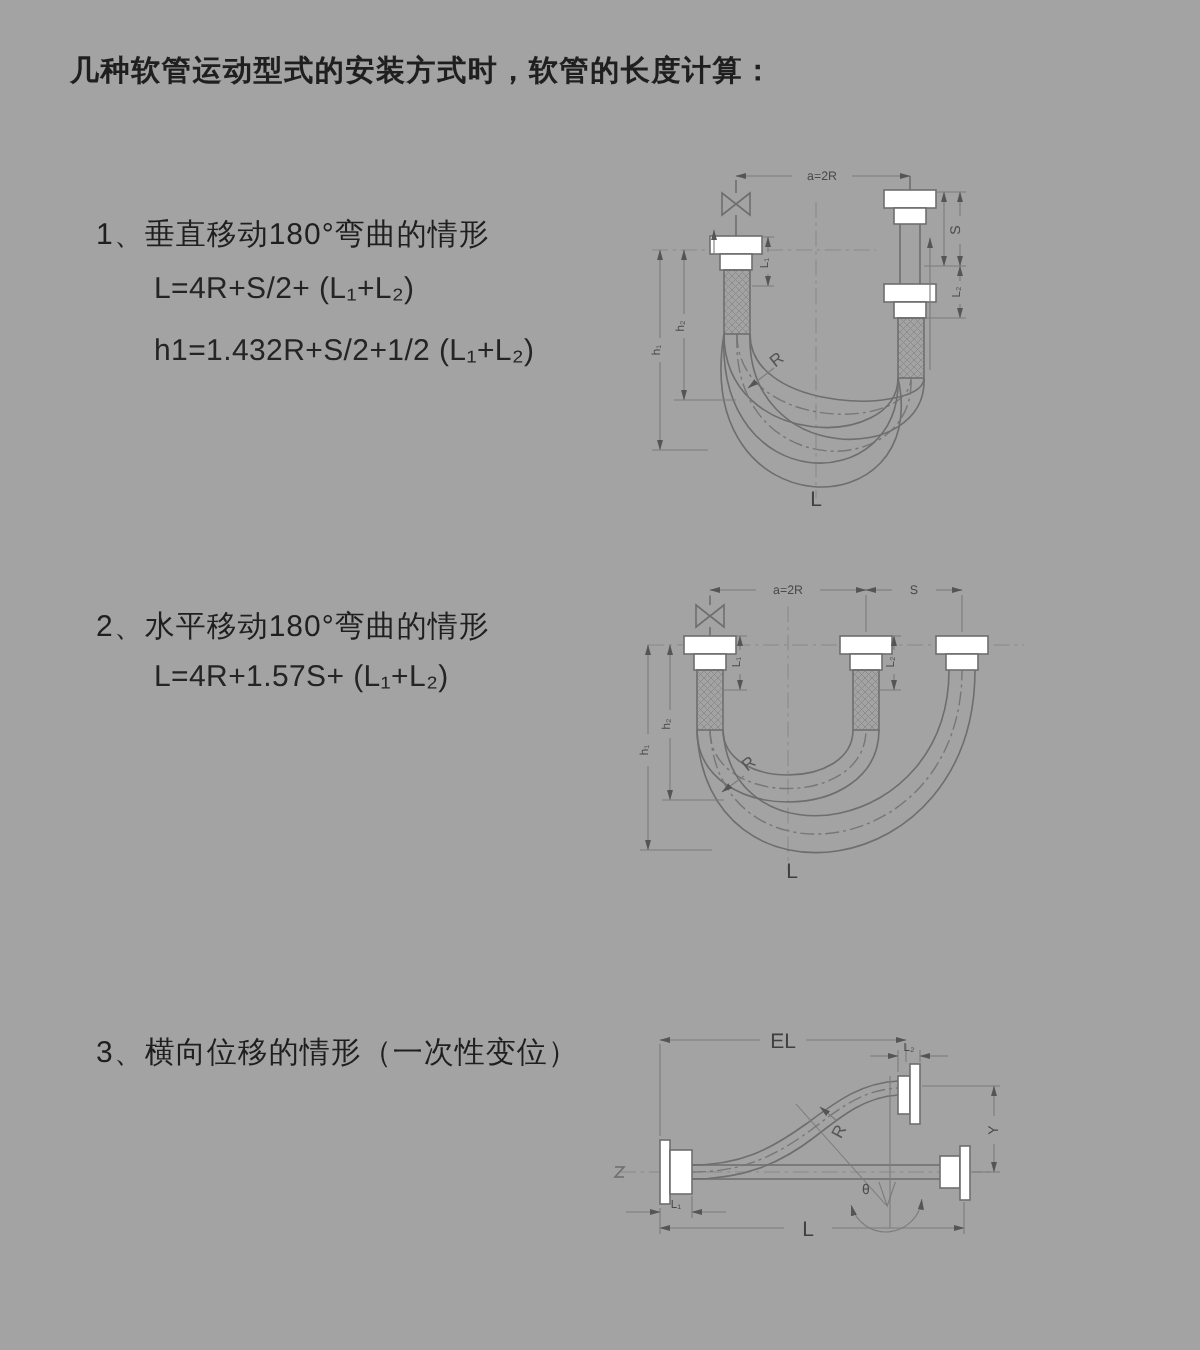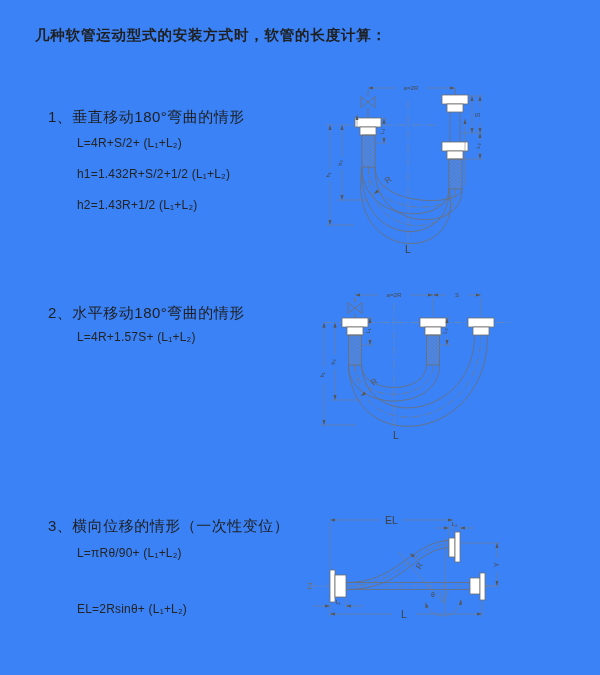--- a/index.html
+++ b/index.html
@@ -1,21 +1,21 @@
 <!DOCTYPE html>
 <html><head>
 <meta charset="utf-8">
 <style>
   html,body{margin:0;padding:0}
   body{width:600px;height:675px;background:#fff;position:relative;overflow:hidden;
        font-family:"Liberation Sans","DejaVu Sans",sans-serif;color:#1f1f1f}
-  .page{position:absolute;inset:0;background:#3b82f6}
+  .page{position:absolute;inset:0;background:#a3a3a3}
   .doc-title{position:absolute;left:35px;top:26px;font-size:14.5px;font-weight:700;letter-spacing:.8px;white-space:nowrap}
   .sec-h{position:absolute;left:48px;font-size:15px;font-weight:400;letter-spacing:.5px;white-space:nowrap}
-  .formula{position:absolute;left:77px;font-size:12px;letter-spacing:.2px;color:#242424;white-space:nowrap}
+  .formula{position:absolute;left:77px;font-size:15px;letter-spacing:.2px;color:#242424;white-space:nowrap}
   svg.diag{position:absolute}
   svg text{font-family:"Liberation Sans","DejaVu Sans",sans-serif;fill:#4a4a4a}
   .ln{stroke:#6e6e6e;fill:none;stroke-width:.8}
   .fl{stroke:#6e6e6e;fill:#fff;stroke-width:.8}
   .ht{stroke:#6e6e6e;stroke-width:.8}
   .dm{stroke:#7c7c7c;fill:none;stroke-width:.55}
   .cl{stroke:#8a8a8a;fill:none;stroke-width:.55;stroke-dasharray:8 2.4 1.6 2.4}
   .clh{stroke:#777;fill:none;stroke-width:.7;stroke-dasharray:7 2 1.5 2}
   .t6{font-size:6.2px}.t55{font-size:5.8px}.t7{font-size:7px}
   .t8{font-size:8.5px;fill:#555}.t10{font-size:10.5px;fill:#3f3f3f}
@@ -24,28 +24,25 @@
 </head>
 <body>
 
 <div class="page">
 
   <div class="doc-title">几种软管运动型式的安装方式时，软管的长度计算：</div>
 
   <div class="sec-h" style="top:108px">1、垂直移动180°弯曲的情形</div>
   <div class="formula" style="top:136px">L=4R+S/2+ (L₁+L₂)</div>
   <div class="formula" style="top:167px">h1=1.432R+S/2+1/2 (L₁+L₂)</div>
-  <div class="formula" style="top:198px">h2=1.43R+1/2 (L₁+L₂)</div>
 
   <div class="sec-h" style="top:304px">2、水平移动180°弯曲的情形</div>
   <div class="formula" style="top:330px">L=4R+1.57S+ (L₁+L₂)</div>
 
   <div class="sec-h" style="top:517px">3、横向位移的情形（一次性变位）</div>
-  <div class="formula" style="top:546px">L=πRθ/90+ (L₁+L₂)</div>
-  <div class="formula" style="top:602px">EL=2Rsinθ+ (L₁+L₂)</div>
 
   <svg class="diag" style="left:310px;top:75px" width="290" height="182" viewBox="0 0 290 182">
     <defs>
       <pattern id="hp1" width="3.5" height="3.5" patternUnits="userSpaceOnUse">
         <path d="M0,3.5 L3.5,0 M0,0 L3.5,3.5" stroke="#8a8a8a" stroke-width="0.45"></path>
       </pattern>
       <marker id="ar1" viewBox="0 0 10 10" refX="9.5" refY="5" markerWidth="10" markerHeight="10" orient="auto-start-reverse" markerUnits="strokeWidth">
         <path d="M0,2.2 L10,5 L0,7.8 Z" fill="#555"></path>
       </marker>
     </defs>

